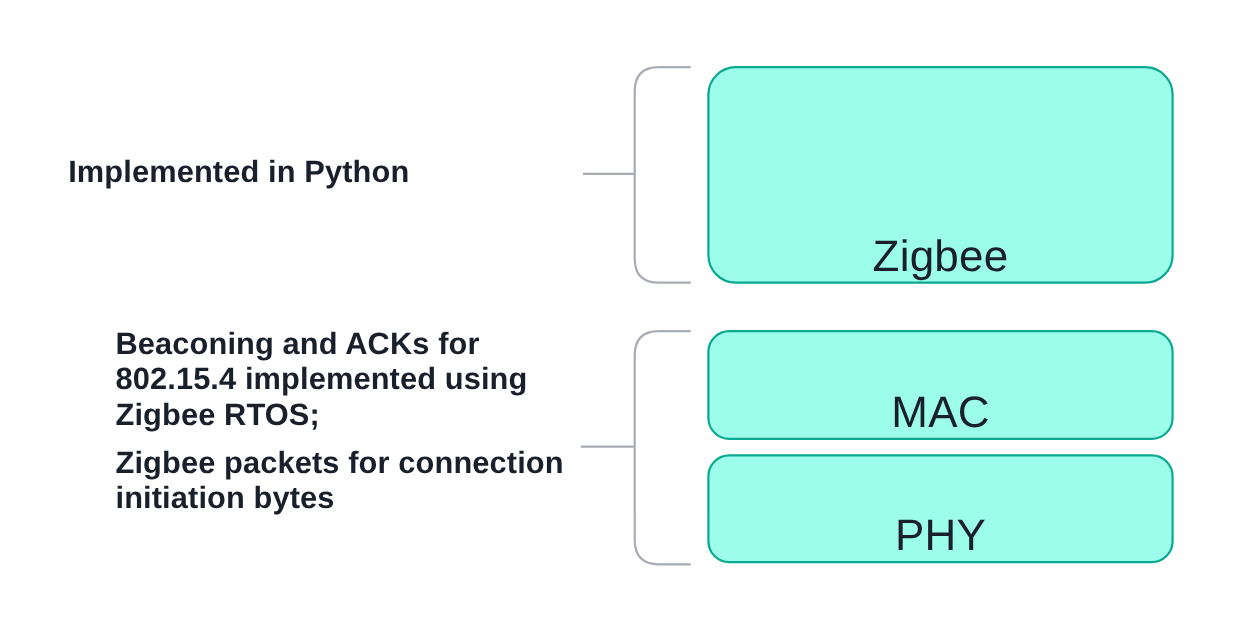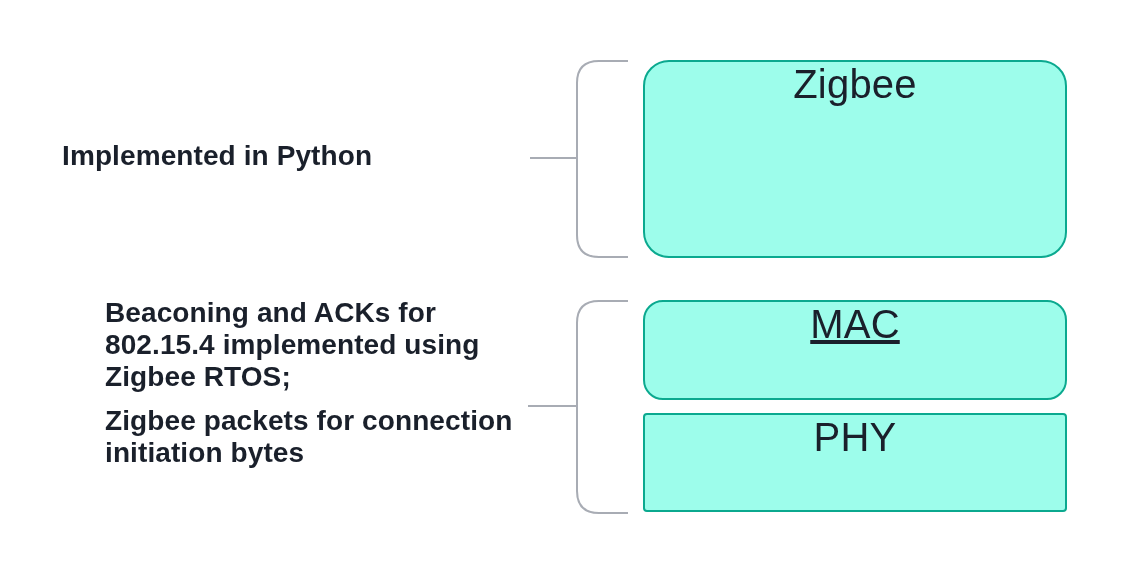--- a/index.html
+++ b/index.html
@@ -42,32 +42,32 @@
   .para { margin: 0 0 12px 0; font-weight: bold; }
   .para:last-child { margin-bottom: 0; }
   .box {
     position: absolute;
     left: 643px;
     width: 424px;
     box-sizing: border-box;
     background: var(--box-fill, #9dfdeb);
     border: 2px solid var(--box-border, #0ba98f);
     display: flex;
-    align-items: flex-start;
+    align-items: flex-end;
     justify-content: center;
   }
   .box .box-label {
     font-size: 40px;
     font-weight: 500;
     letter-spacing: 0.2px;
     color: var(--text, #1a202b);
   }
   .box-zigbee { top: 60px;  height: 198px; border-radius: 26px; }
-  .box-mac    { top: 300px; height: 100px; border-radius: 20px; text-decoration: underline; }
-  .box-phy    { top: 413px; height: 99px;  border-radius: 4px; }
+  .box-mac    { top: 300px; height: 100px; border-radius: 20px; }
+  .box-phy    { top: 413px; height: 99px;  border-radius: 20px; }
 </style>
 </head>
 <body>
 
 <div class="canvas">
 
   <svg class="connector-layer" width="1127" height="574" viewBox="0 0 1127 574" aria-hidden="true">
     <path d="M530 158 H577"></path>
     <path d="M628 61 H599 Q577 61 577 83 V235 Q577 257 599 257 H628"></path>
     <path d="M528 406 H577"></path>

